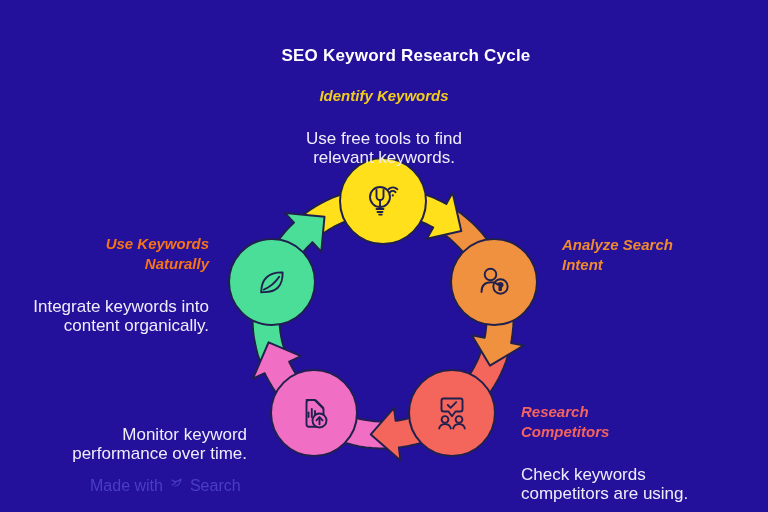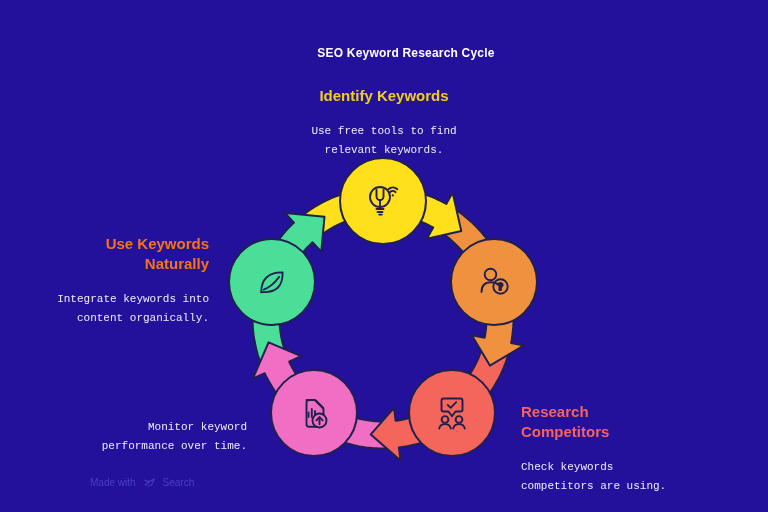--- a/index.html
+++ b/index.html
@@ -5,39 +5,39 @@
   :root { --outline:#20204E; --text:#EFEDFA; }
   html,body { margin:0; padding:0; }
   body {
     width:768px; height:512px; position:relative; overflow:hidden;
     font-family:"Liberation Sans", sans-serif;
     background:#23119C;
   }
   #diagram { position:absolute; left:0; top:0; }
   .title {
     position:absolute; left:0; right:0; top:46px; text-align:center;
-    color:#FFFFFF; font-size:12px; font-weight:bold; letter-spacing:.2px;padding-left:44px;
+    color:#FFFFFF; font-size:17px; font-weight:bold; letter-spacing:.2px;padding-left:44px;
   }
   .step-text { position:absolute; }
-  .step-heading { font-size:15px; font-weight:bold; line-height:20px; white-space:pre-line; }
-  .step-desc { font-size:11px; line-height:19px; color:var(--text); white-space:pre-line; margin-top:16px;font-family:Liberation Mono, monospace; }
+  .step-heading { font-size:15px; font-weight:bold; line-height:20px; white-space:pre-line;font-style:italic; }
+  .step-desc { font-size:17px; line-height:19px; color:var(--text); white-space:pre-line; margin-top:23px; }
   .align-c { text-align:center; }
   .align-l { text-align:left; }
   .align-r { text-align:right; }
   .t-identify { left:274px; width:220px; top:86px; }
   .t-analyze  { left:562px; width:170px; top:235px; }
   .t-research { left:521px; width:180px; top:402px; }
   .t-track    { right:521px; width:200px; top:402px; }
   .t-use      { right:559px; width:180px; top:234px; }
   .node-outline { stroke:var(--outline); stroke-width:2; }
   .ic { stroke:var(--outline); stroke-width:1.9; fill:none; stroke-linecap:round; stroke-linejoin:round; }
   .ic-fill { fill:var(--outline); stroke:none; }
   .qm { font-family:"DejaVu Sans", sans-serif; font-size:9.5px; font-weight:bold; fill:var(--outline); text-anchor:middle; }
   .footer {
-    position:absolute; left:90px; top:477px; color:#4A3EC5; font-size:10px;
+    position:absolute; left:90px; top:477px; color:#4A3EC5; font-size:16px;
     display:flex; gap:8px;
   }
   .footer svg { display:block; }
 </style>
 </head>
 <body style="background: rgb(35, 17, 156);">
 
 <svg id="diagram" width="768" height="512" viewBox="0 0 768 512">
   <g id="bands">
       <path d="M446.3,203.9 L 452.0,207.2 L 457.5,210.8 L 462.8,214.7 L 467.9,218.9 L 472.8,223.3 L 477.5,228.0 L 481.9,232.9 L 486.1,238.0 L 490.0,243.3 L 493.7,248.8 L 470.8,263.2 L 467.9,258.8 L 464.8,254.6 L 461.5,250.5 L 458.0,246.6 L 454.2,242.9 L 450.4,239.4 L 446.3,236.1 L 442.1,233.0 L 437.7,230.1 L 433.2,227.5 Z" fill="#F0913F" stroke="#20204E" stroke-width="2" stroke-linejoin="round"></path>
@@ -118,20 +118,22 @@
 
 <div class="title">SEO Keyword Research Cycle</div>
 
 <div class="step-text t-identify align-c">
   <div class="step-heading" style="color: rgb(242, 206, 27);">Identify Keywords</div>
   <div class="step-desc">Use free tools to find
 relevant keywords.</div>
 </div>
 
 <div class="step-text t-analyze align-l">
+  <div class="step-heading" style="color: rgb(240, 138, 46);">Analyze Search
+Intent</div>
 </div>
 
 <div class="step-text t-research align-l">
   <div class="step-heading" style="color: rgb(244, 99, 92);">Research
 Competitors</div>
   <div class="step-desc">Check keywords
 competitors are using.</div>
 </div>
 
 <div class="step-text t-track align-r">

